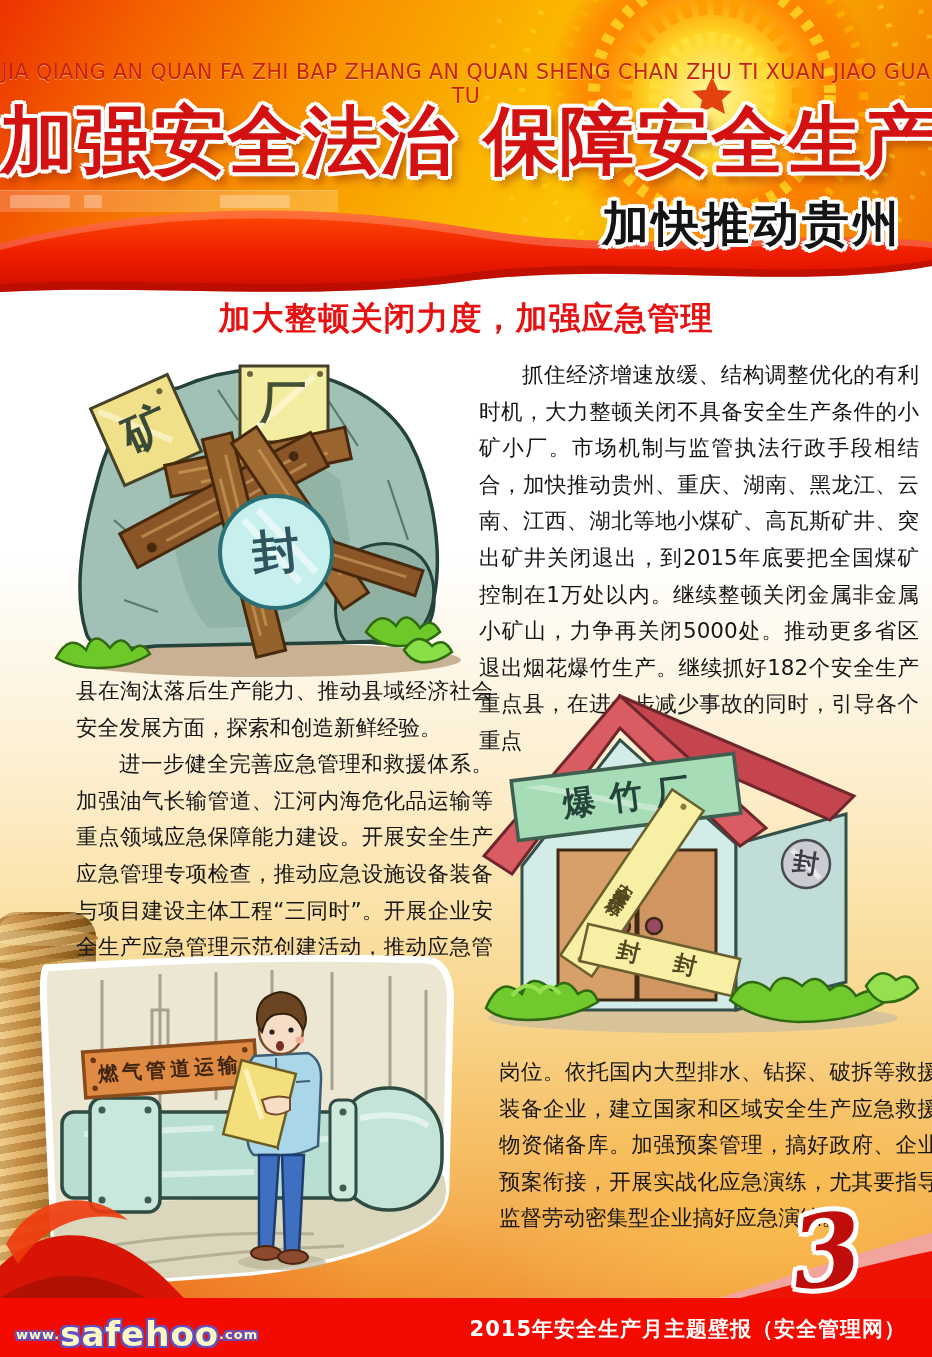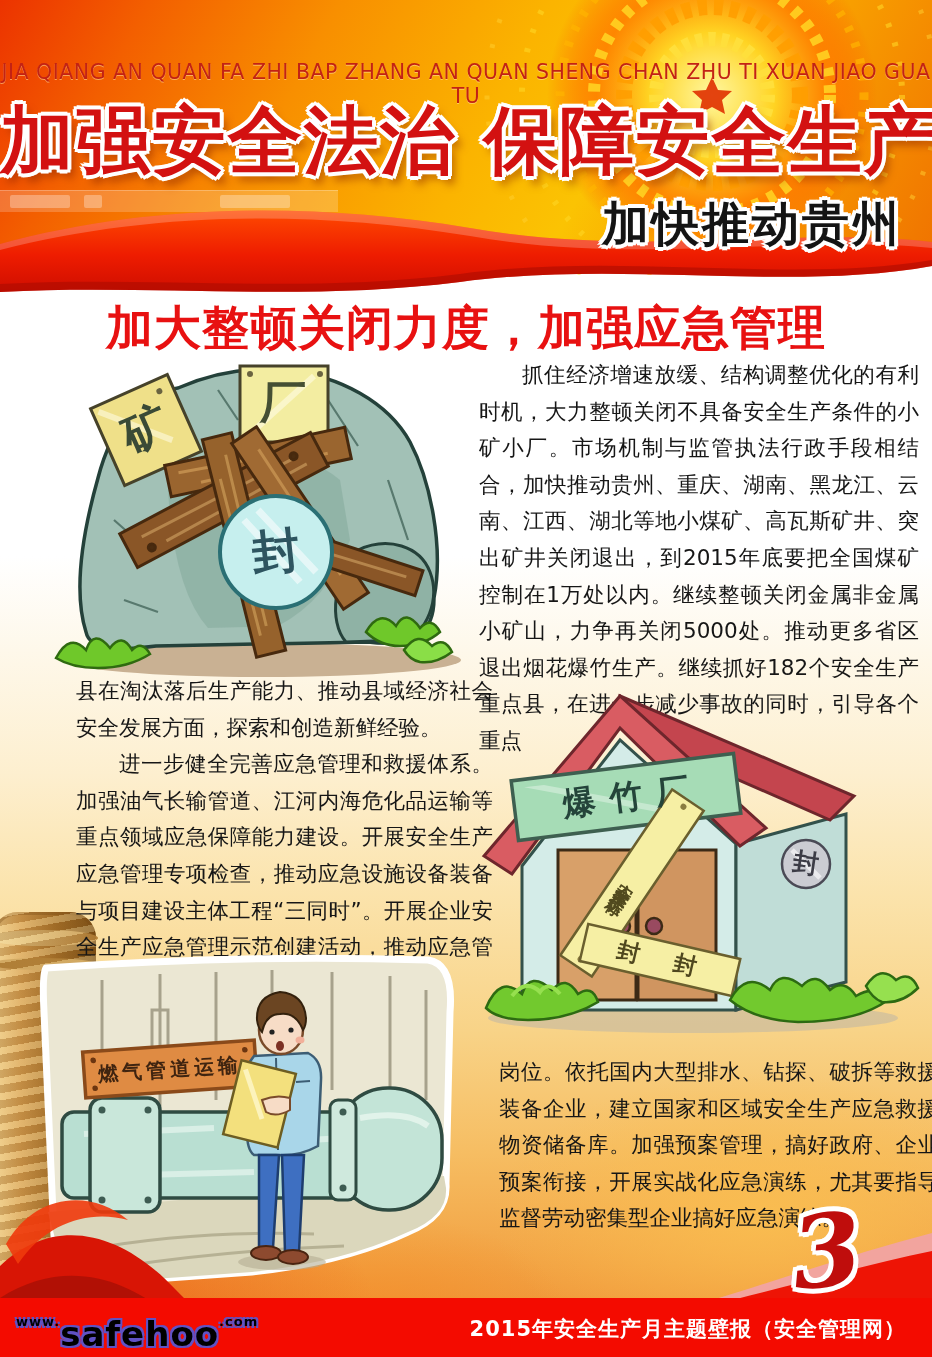--- a/index.html
+++ b/index.html
@@ -29,21 +29,21 @@
   .main-title { position:absolute; top:92px; left:0; width:100%; text-align:right; z-index:3;
     font-size:74px; font-weight:bold; letter-spacing:2px; color:#d31111; white-space:nowrap;
     text-shadow:-3px -3px 0 #fff,3px -3px 0 #fff,-3px 3px 0 #fff,3px 3px 0 #fff,-4px 0 0 #fff,4px 0 0 #fff,0 -4px 0 #fff,0 4px 0 #fff,6px 8px 8px rgba(130,30,0,.55); }
   .sub-title { position:absolute; top:193px; right:30px; z-index:4;
     font-size:47px; font-weight:bold; letter-spacing:3px; color:#141414; white-space:nowrap;
     text-shadow:-3px -3px 0 #fff,3px -3px 0 #fff,-3px 3px 0 #fff,3px 3px 0 #fff,-4px 0 0 #fff,4px 0 0 #fff,0 -4px 0 #fff,0 4px 0 #fff; }
   .silk { position:absolute; top:200px; left:0; width:932px; height:110px; z-index:3; overflow:visible; }
 
   
   .section-title { position:absolute; top:297px; left:0; width:100%; text-align:center; z-index:2;
-    font-size:47px; font-weight:bold; letter-spacing:1px; color:#e81111; }
+    font-size:32px; font-weight:bold; letter-spacing:1px; color:#e81111; }
   .para { position:absolute; z-index:2; font-size:21.5px; line-height:36.6px; color:#161616;
     text-align:justify; }
   .para p { text-indent:2em; }
   .para p.cont { text-indent:0; }
   #para-1 { left:479px; top:357px; width:440px; }
   #para-2 { left:76px;  top:673px; width:417px; }
   #para-3 { left:479px; top:1054px; width:440px;margin-left:20px; }
 
   
   .cartoon { position:absolute; z-index:2; }
@@ -79,21 +79,21 @@
     background:repeating-linear-gradient(170deg, rgba(255,235,180,.28) 0 7px, rgba(120,70,15,.22) 7px 15px); }
   .ribbon-svg { position:absolute; left:0; top:1148px; width:340px; height:212px; z-index:3; }
   .bottom-wave { position:absolute; left:0; top:1223px; width:932px; height:136px; z-index:4; }
   .page-number { position:absolute; left:792px; top:1192px; z-index:5;
     font-family:"DejaVu Serif","Liberation Serif",serif; font-style:italic; font-weight:bold;
     font-size:100px; color:#bf0d0c; transform:rotate(-6deg);
     text-shadow:-4px -4px 0 #fff,4px -4px 0 #fff,-4px 4px 0 #fff,4px 4px 0 #fff,-5px 0 0 #fff,5px 0 0 #fff,0 -5px 0 #fff,0 5px 0 #fff; }
 
   
   .footer { position:absolute; left:0; bottom:0; width:932px; height:59px; z-index:6; background:#f40b00; }
-  .footer-logo { position:absolute; left:16px; top:16px; display:flex; align-items:flex-start; color:#000000; font-weight:bold;
+  .footer-logo { position:absolute; left:16px; top:16px; display:flex; align-items:center; color:#fef9c3; font-weight:bold;
     text-shadow:-2px -2px 0 #6052c4,2px -2px 0 #6052c4,-2px 2px 0 #6052c4,2px 2px 0 #6052c4; }
   .footer-logo .big { font-size:34px; letter-spacing:1px; }
   .footer-logo .small { font-size:13px; letter-spacing:1px; }
   .footer-caption { position:absolute; right:26px; top:17px; font-size:21px; font-weight:bold; color:#fff; letter-spacing:1px; }
 </style>
 </head>
 <body>
 
 <div id="poster">
 

